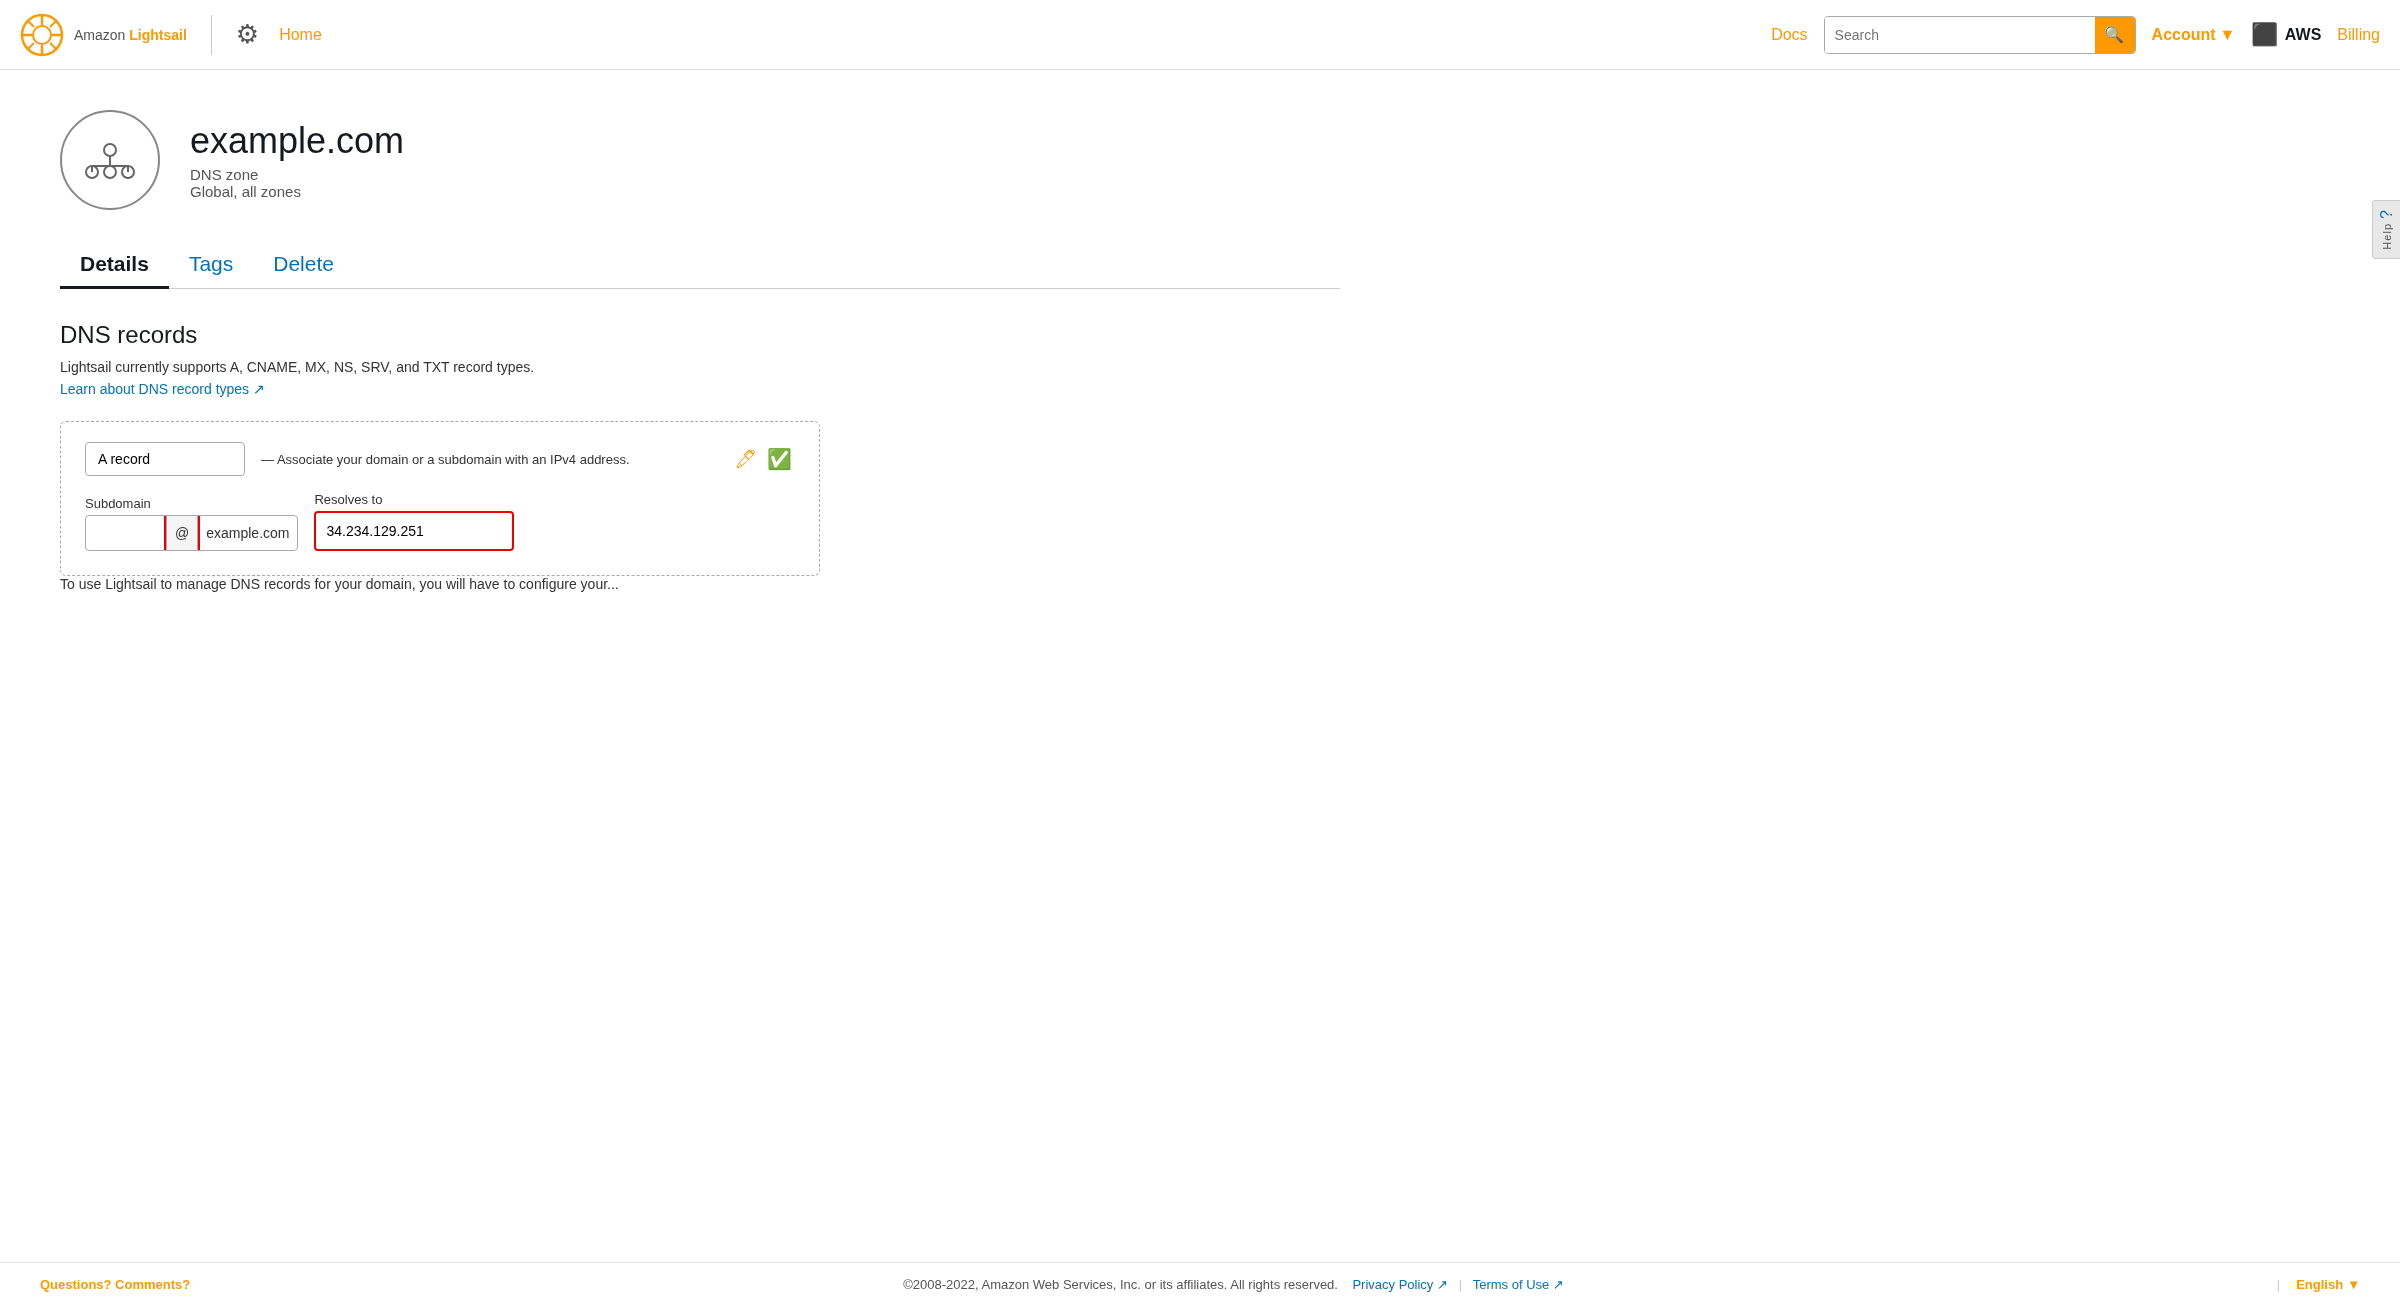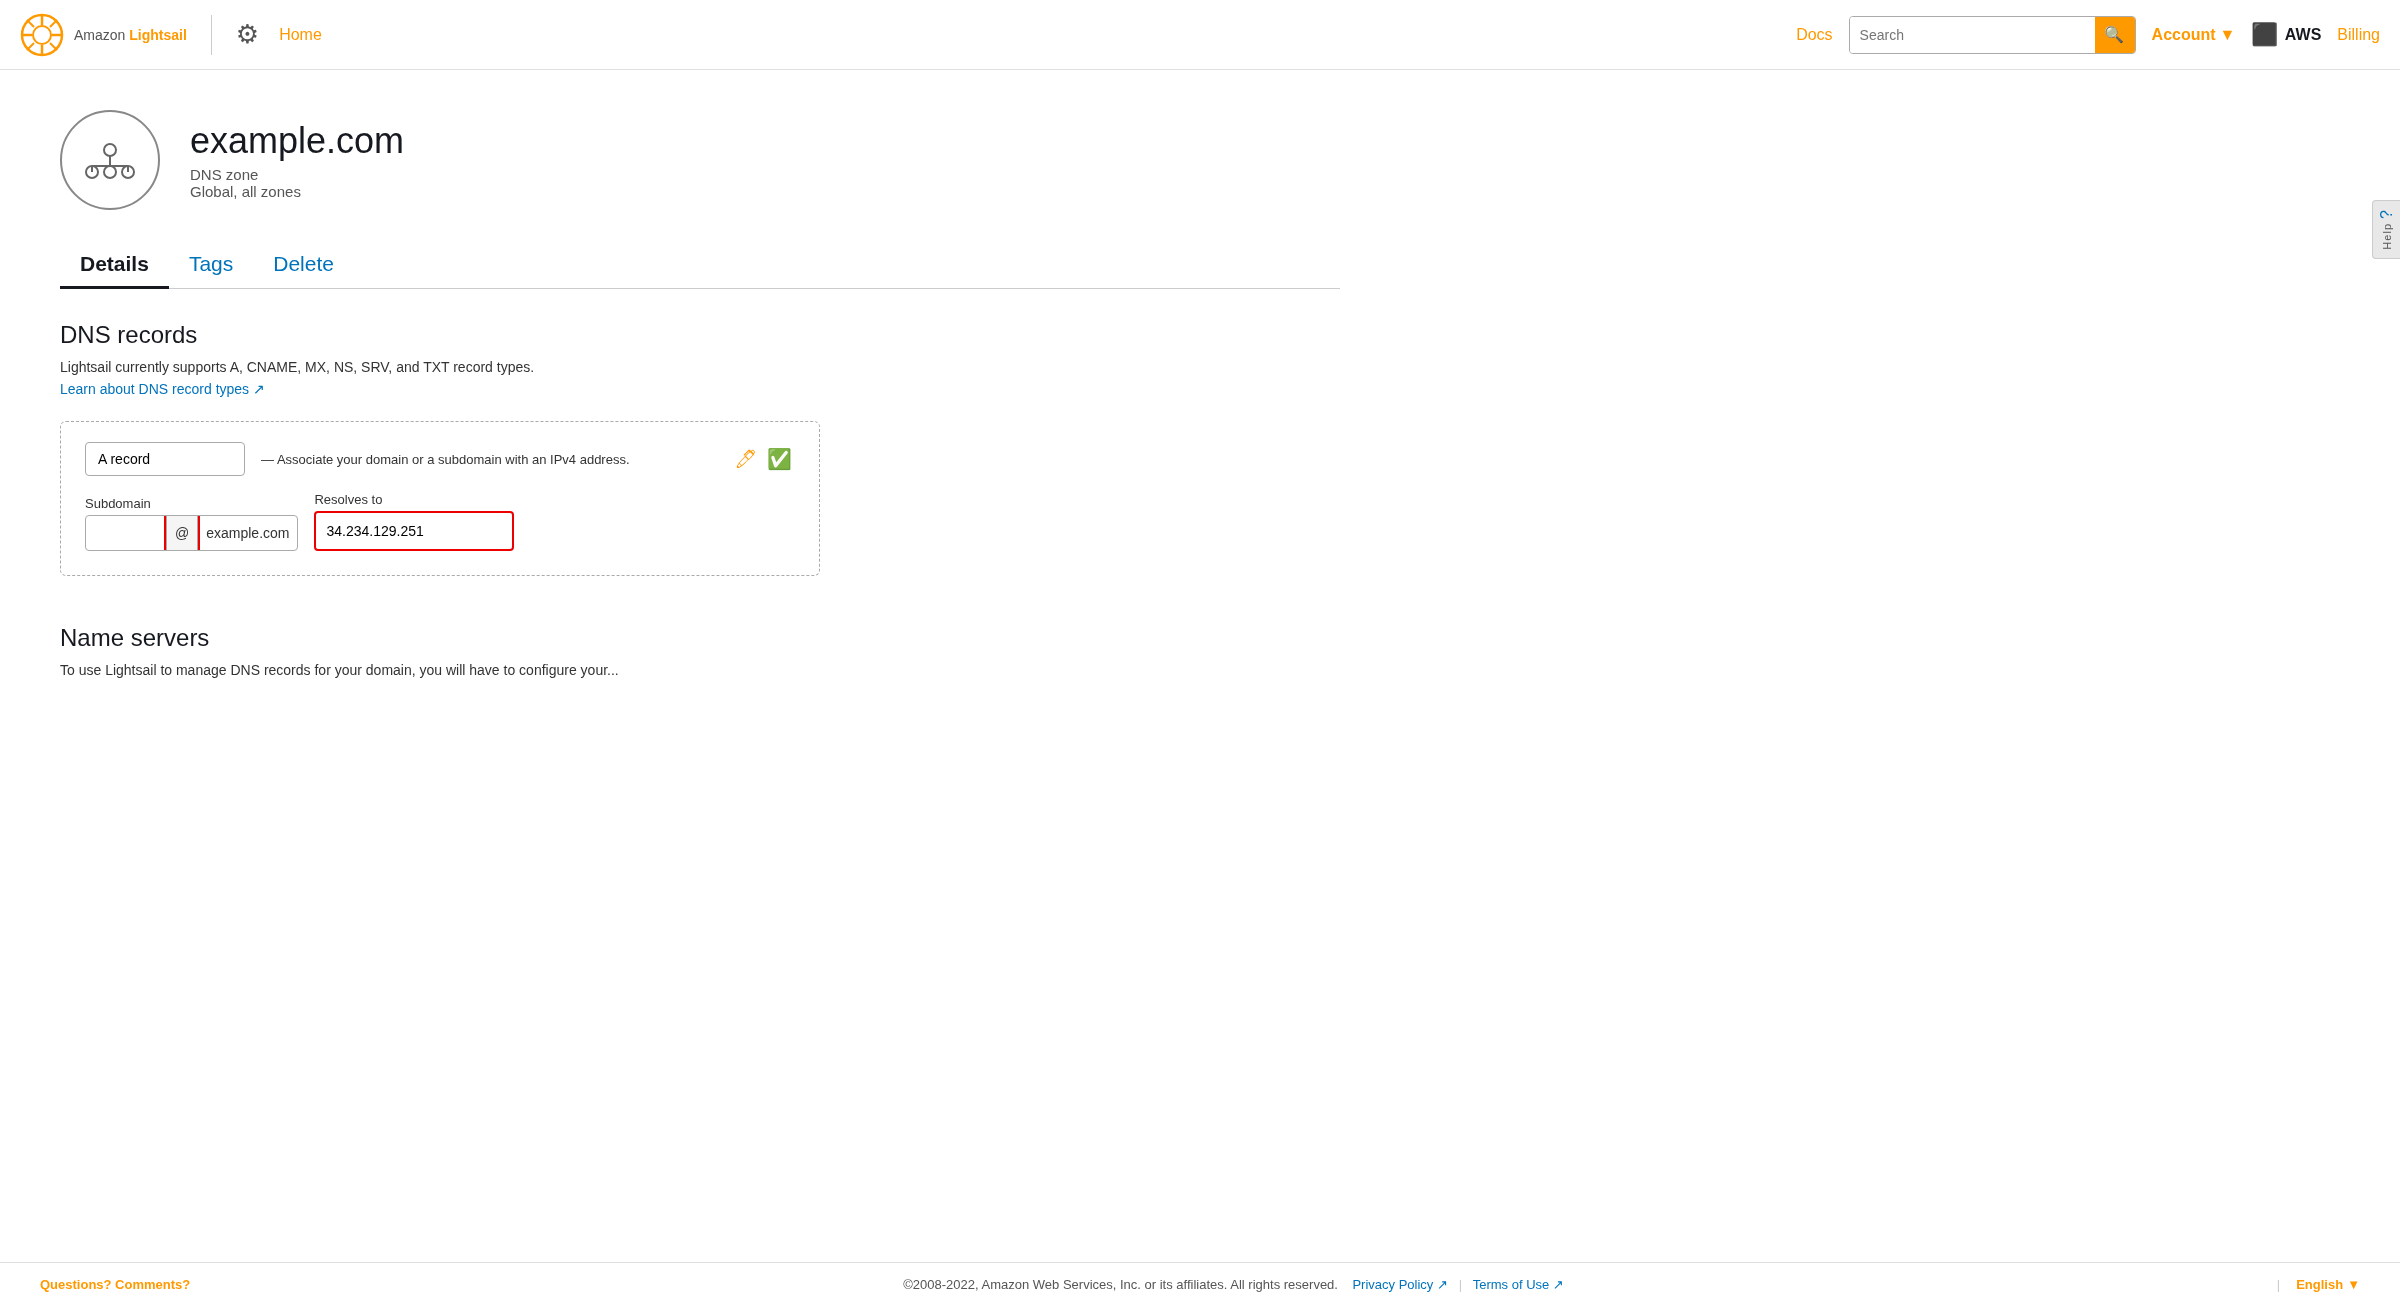--- a/index.html
+++ b/index.html
@@ -50,21 +50,21 @@
       text-decoration: none;
       font-weight: 500;
     }
     .header-search {
       display: flex;
       align-items: center;
       border: 1px solid #aaa;
       border-radius: 4px;
       overflow: hidden;
       height: 38px;
-      width: 287px;
+      width: 312px;
     }
     .header-search input {
       border: none;
       outline: none;
       padding: 0 10px;
       font-size: 14px;
       flex: 1;
       height: 100%;
     }
     .header-search-btn {
@@ -510,21 +510,20 @@
         </div>
         <div class="field-group">
           <span class="field-label">Resolves to</span>
           <input class="resolves-input highlighted-ip" type="text" value="34.234.129.251" style="">
         </div>
       </div>
     </div>
   </div>
 
   <div>
-    <h2 class="name-servers-title">Name servers</h2>
     <p class="name-servers-desc">To use Lightsail to manage DNS records for your domain, you will have to configure your...</p>
   </div>
 
 </div>
 
 <div class="help-panel">
   <span class="help-icon">?</span>
   <span>Help</span>
 </div>
 

